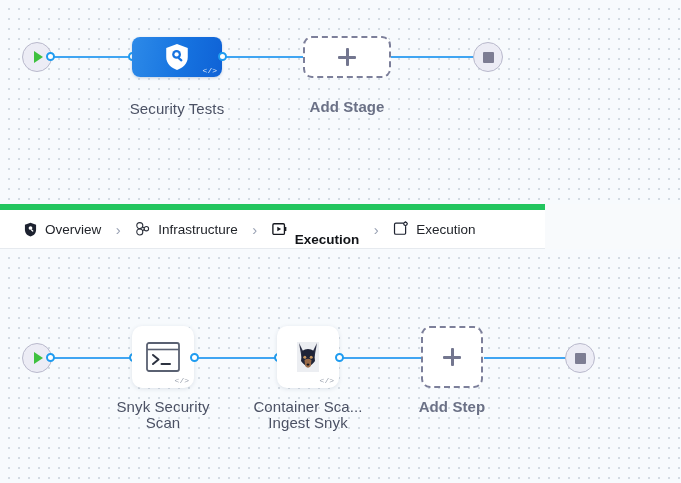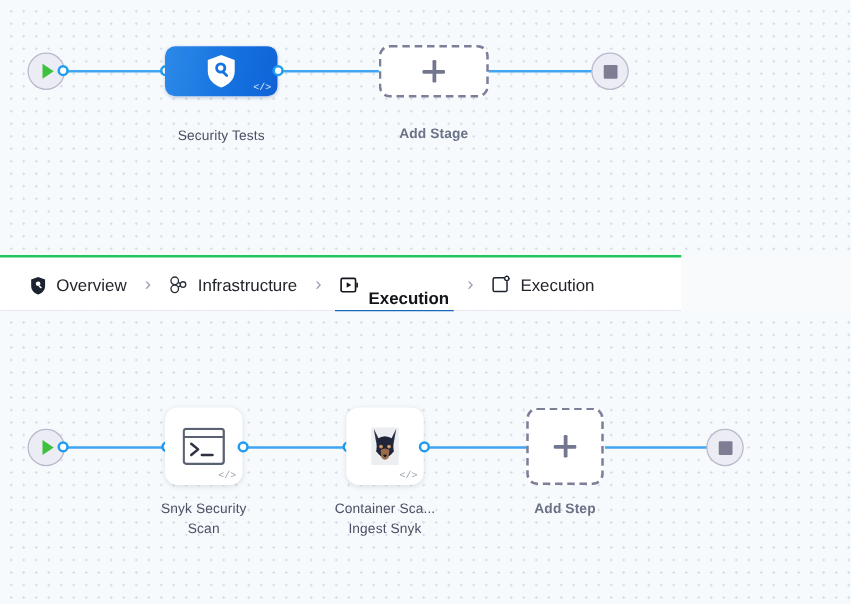--- a/index.html
+++ b/index.html
@@ -129,36 +129,37 @@
     font-size: 8px;
     color: #9aa1ad;
     font-family: "Liberation Mono", monospace;
     line-height: 1;
   }
 
   
   .caption {
     position: absolute;
     text-align: center;
-    font-size: 11px;
+    font-size: 15px;
     color: #4b5164;
     line-height: 16px;
     letter-spacing: 0.1px;
   }
   .caption.muted { color: #6b7186; font-weight: bold; }
 
   
   #tabbar {
     position: absolute;
     left: 0; top: 204px;
     width: 545px; height: 45px;
     background: #ffffff;
-    border-top: 2px solid #22c55e;
+    border-top: 6px solid #22c55e;
     border-bottom: 1px solid #e6eaef;
     display: flex;
+    align-items: center;
     box-sizing: border-box;
   }
   .tab {
     display: flex;
     align-items: center;
     gap: 7px;
     height: 44px;
     padding: 0 4px;
     box-sizing: border-box;
     cursor: pointer;

